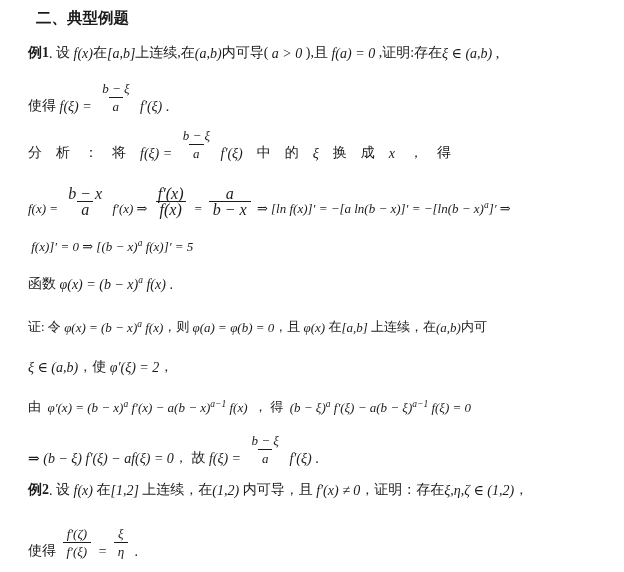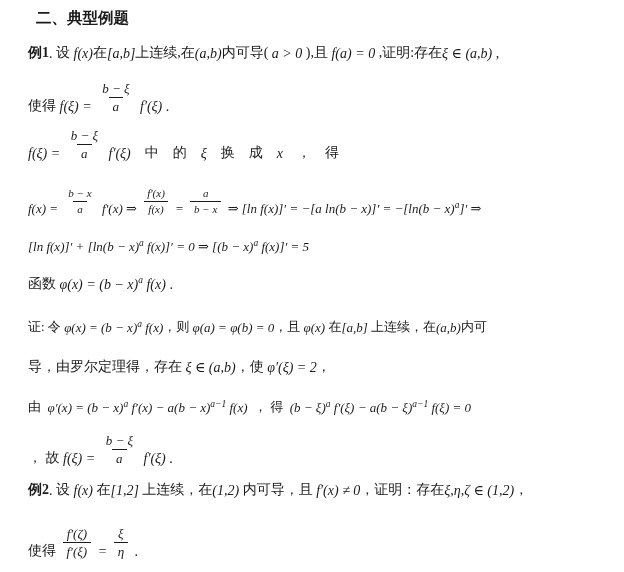--- a/index.html
+++ b/index.html
@@ -55,32 +55,32 @@
   .title-line {
     position: absolute;
     left: 36px;
     top: 8px;
     height: 22px;
     font-weight: bold;
     font-size: 15.5px;
     font-family: "Liberation Serif", "DejaVu Serif", serif;
   }
   .compact { font-size: 13px; }
-  .compact .frac { font-size: 11px; line-height: 15px; }
+  .compact .frac { font-size: 16px; line-height: 15px; }
 </style>
 </head>
 <body>
 
 <div class="page">
   <div class="title-line">二、典型例题</div>
   <div class="line" style="top:42px"><span class="run b">例1</span><span class="run up">. </span><span class="run cn">设 </span><span class="run it">f(x)</span><span class="run cn">在</span><span class="run it">[a,b]</span><span class="run cn">上连续,在</span><span class="run it">(a,b)</span><span class="run cn">内可导( </span><span class="run it">a &gt; 0</span><span class="run cn"> ),且 </span><span class="run it">f(a) = 0</span><span class="run cn"> ,证明:存在</span><span class="run it">ξ ∈ (a,b)</span><span class="run cn"> ,</span></div>
   <div class="line tall" style="top:71px"><span class="run cn">使得 </span><span class="run it">f(ξ) = </span><span class="frac"><span class="num">b − ξ</span><span class="den">a</span></span><span class="run it"> f′(ξ)</span><span class="run up"> .</span></div>
-  <div class="line tall" style="top:118px"><span class="run it">f(ξ) = </span><span class="frac"><span class="num">b − ξ</span><span class="den">a</span></span><span class="run it"> f′(ξ)</span><span class="run cn">　中　的　</span><span class="run it">ξ</span><span class="run cn">　换　成　</span><span class="run it">x</span><span class="run cn">　，　得</span></div>
+  <div class="line tall" style="top:118px"><span class="run cn">分　析　：　将　</span><span class="run it">f(ξ) = </span><span class="frac"><span class="num">b − ξ</span><span class="den">a</span></span><span class="run it"> f′(ξ)</span><span class="run cn">　中　的　</span><span class="run it">ξ</span><span class="run cn">　换　成　</span><span class="run it">x</span><span class="run cn">　，　得</span></div>
   <div class="line tall compact" style="top:173px"><span class="run it">f(x) = </span><span class="frac"><span class="num">b − x</span><span class="den">a</span></span><span class="run it"> f′(x) ⇒ </span><span class="frac"><span class="num">f′(x)</span><span class="den">f(x)</span></span><span class="run it"> = </span><span class="frac"><span class="num">a</span><span class="den">b − x</span></span><span class="run it"> ⇒ [ln f(x)]′ = −[a ln(b − x)]′ = −[ln(b − x)<sup>a</sup></span><span class="run it">]′ ⇒</span></div>
-  <div class="line compact" style="top:235px"><span class="run it">[ln f(x)]′ + [ln(b − x)<sup>a</sup></span><span class="run it"> f(x)]′ = 0 ⇒ [(b − x)<sup>a</sup></span><span class="run it"> f(x)]′ = 5</span></div>
+  <div class="line compact" style="top:235px"><span class="run it"> f(x)]′ = 0 ⇒ [(b − x)<sup>a</sup></span><span class="run it"> f(x)]′ = 5</span></div>
   <div class="line" style="top:273px"><span class="run cn">函数 </span><span class="run it">φ(x) = (b − x)<sup>a</sup></span><span class="run it"> f(x)</span><span class="run up"> .</span></div>
   <div class="line compact" style="top:316px"><span class="run cn">证: 令 </span><span class="run it">φ(x) = (b − x)<sup>a</sup></span><span class="run it"> f(x)</span><span class="run cn">，则 </span><span class="run it">φ(a) = φ(b) = 0</span><span class="run cn">，且 </span><span class="run it">φ(x)</span><span class="run cn"> 在</span><span class="run it">[a,b]</span><span class="run cn"> 上连续，在</span><span class="run it">(a,b)</span><span class="run cn">内可</span></div>
-  <div class="line" style="top:356px"><span class="run cn">导，由罗尔定理得，存在 </span><span class="run it">ξ ∈ (a,b)</span><span class="run cn">，使 </span><span class="run it">φ′(ξ) = 2</span><span class="run cn">，</span></div>
+  <div class="line" style="top:356px"><span class="run it">ξ ∈ (a,b)</span><span class="run cn">，使 </span><span class="run it">φ′(ξ) = 2</span><span class="run cn">，</span></div>
   <div class="line compact" style="top:396px"><span class="run cn">由  </span><span class="run it">φ′(x) = (b − x)<sup>a</sup></span><span class="run it"> f′(x) − a(b − x)<sup>a−1</sup></span><span class="run it"> f(x)</span><span class="run cn">  ， 得  </span><span class="run it">(b − ξ)<sup>a</sup></span><span class="run it"> f′(ξ) − a(b − ξ)<sup>a−1</sup></span><span class="run it"> f(ξ) = 0</span></div>
-  <div class="line tall" style="top:423px"><span class="run cn">， 故 </span><span class="run it">f(ξ) = </span><span class="frac"><span class="num">b − ξ</span><span class="den">a</span></span><span class="run it"> f′(ξ)</span><span class="run up"> .</span></div>
+  <div class="line tall" style="top:423px"><span class="run it">⇒ (b − ξ) f′(ξ) − af(ξ) = 0</span><span class="run cn">， 故 </span><span class="run it">f(ξ) = </span><span class="frac"><span class="num">b − ξ</span><span class="den">a</span></span><span class="run it"> f′(ξ)</span><span class="run up"> .</span></div>
   <div class="line" style="top:479px"><span class="run b">例2</span><span class="run up">. </span><span class="run cn">设 </span><span class="run it">f(x)</span><span class="run cn"> 在</span><span class="run it">[1,2]</span><span class="run cn"> 上连续，在</span><span class="run it">(1,2)</span><span class="run cn"> 内可导，且 </span><span class="run it">f′(x) ≠ 0</span><span class="run cn">，证明：存在</span><span class="run it">ξ,η,ζ ∈ (1,2)</span><span class="run cn">，</span></div>
   <div class="line tall" style="top:516px"><span class="run cn">使得 </span><span class="frac"><span class="num">f′(ζ)</span><span class="den">f′(ξ)</span></span><span class="run it"> = </span><span class="frac"><span class="num">ξ</span><span class="den">η</span></span><span class="run up"> .</span></div>
 </div>
 
 </body></html>

